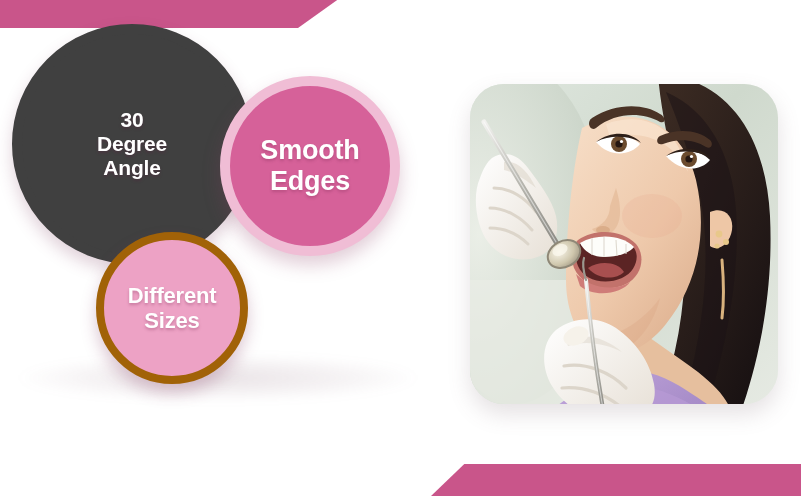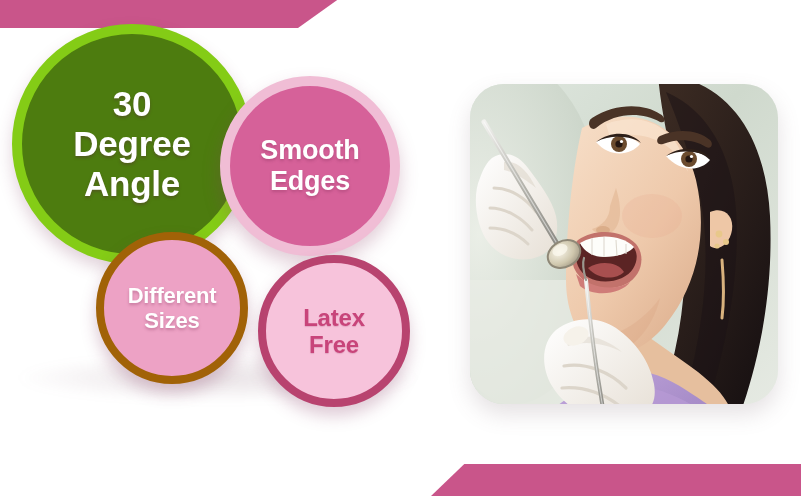--- a/index.html
+++ b/index.html
@@ -70,24 +70,24 @@
     padding: 0 6px;
     white-space: pre-line;
   }
 
   
   .chip-angle {
     left: 12px;
     top: 24px;
     width: 240px;
     height: 240px;
-    background: #4d7c0f;
-    border: 10px solid #84cc16;
+    background: #404040;
+    border: 10px solid #404040;
     color: #ffffff;
-    font-size: 35px;
+    font-size: 21px;
     z-index: 3;
     box-shadow: 0 8px 16px rgba(120, 50, 85, 0.22);
     text-shadow: 0 2px 3px rgba(90,30,60,0.35);
   }
 
   
   .chip-smooth {
     left: 220px;
     top: 76px;
     width: 180px;
@@ -160,24 +160,20 @@
     <span class="chip-label">30
 Degree
 Angle</span>
   </div>
 
   <div class="chip chip-smooth">
     <span class="chip-label">Smooth
 Edges</span>
   </div>
 
-  <div class="chip chip-latex">
-    <span class="chip-label">Latex
-Free</span>
-  </div>
 
   <div class="chip chip-sizes">
     <span class="chip-label">Different
 Sizes</span>
   </div>
 
   <div class="photo-frame">
     <svg class="photo-svg" viewBox="0 0 308 320" preserveAspectRatio="xMidYMid slice">
       <defs>
         <linearGradient id="bgClinic" x1="0" y1="0" x2="1" y2="1">

